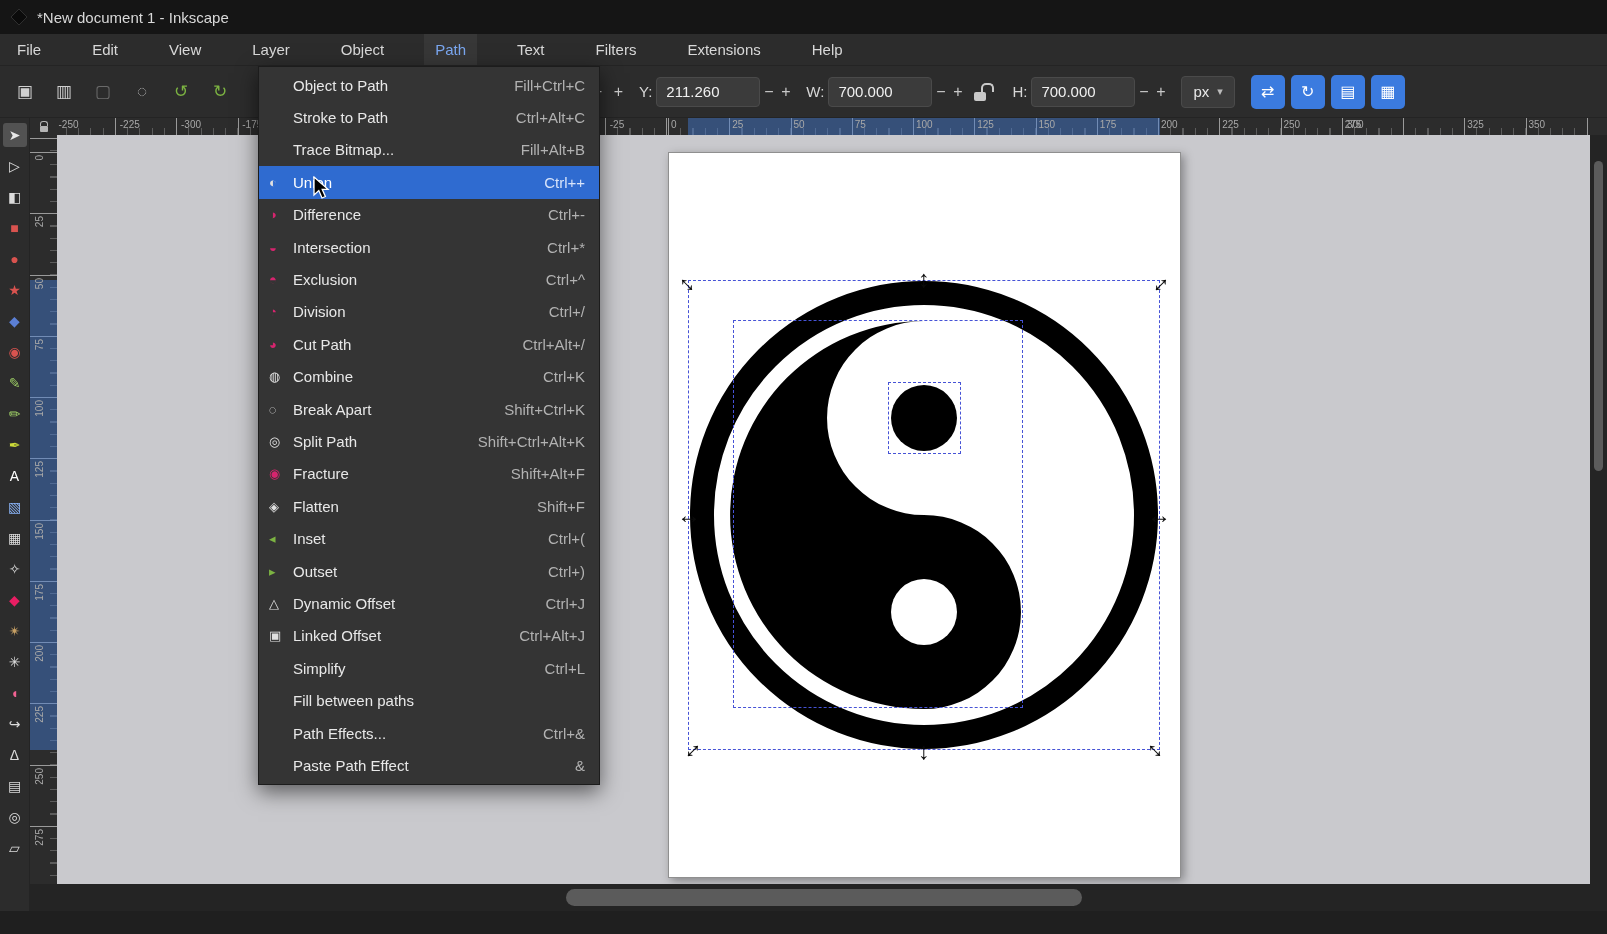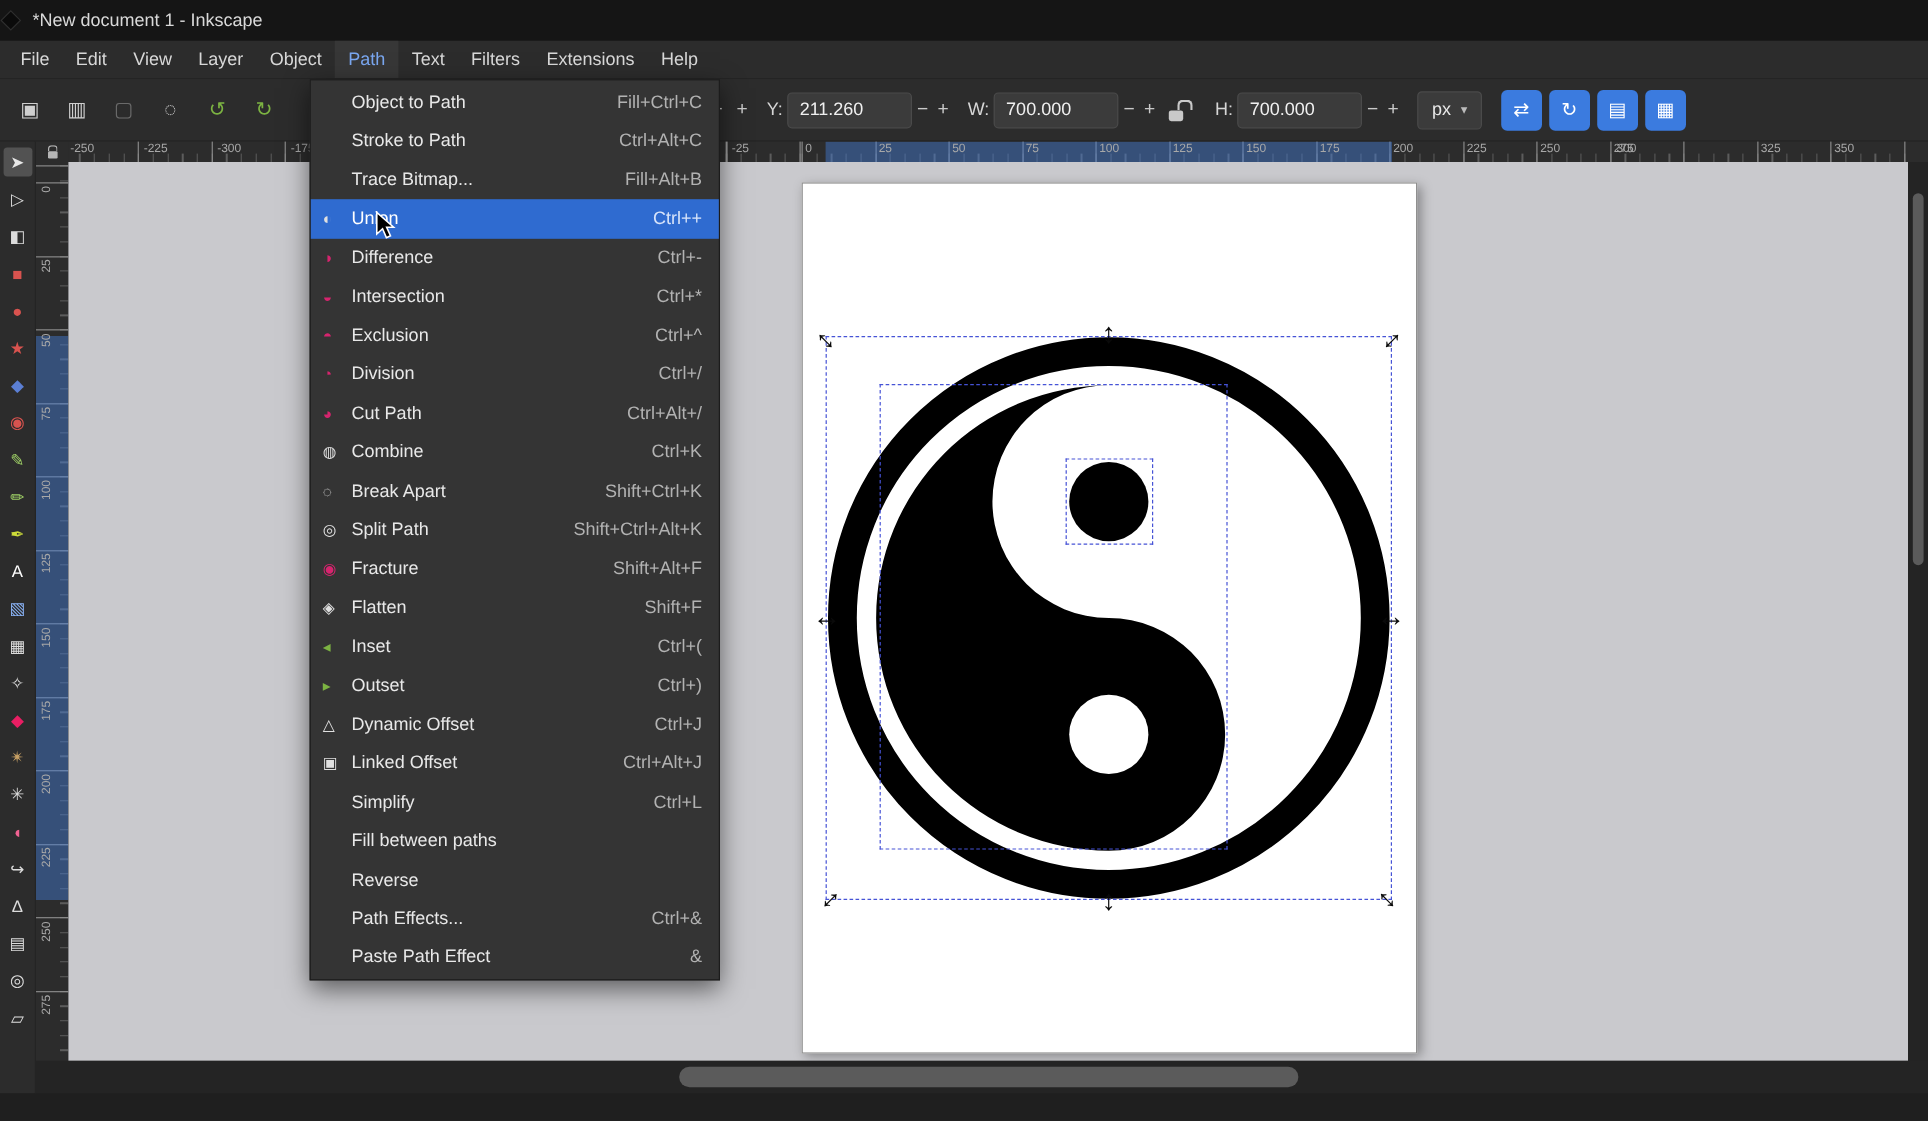--- a/index.html
+++ b/index.html
@@ -1,22 +1,22 @@
 <!DOCTYPE html>
 <html><head>
 <meta charset="utf-8">
 <style>
   html,body{margin:0;padding:0;background:#111;}
   .app{position:relative;width:1607px;height:934px;background:#2c2c2c;font-family:"Liberation Sans",sans-serif;overflow:hidden;user-select:none;}
 
   
-  .titlebar{position:absolute;left:0;top:0;width:100%;height:34px;background:#151515;display:flex;align-items:center;gap:9px;box-sizing:border-box;color:#d9d9d9;font-size:15px;}
-
-  
-  .menubar{position:absolute;left:0;top:34px;width:100%;height:32px;background:#2c2c2c;display:flex;align-items:stretch;padding-left:6px;box-sizing:border-box;font-size:15px;color:#d8d8d8;border-bottom:1px solid #242424;}
+  .titlebar{position:absolute;left:0;top:0;width:100%;height:34px;background:#151515;display:flex;align-items:center;gap:9px;padding-left:10px;box-sizing:border-box;color:#d9d9d9;font-size:15px;}
+
+  
+  .menubar{position:absolute;left:0;top:34px;width:100%;height:32px;background:#2c2c2c;display:flex;align-items:stretch;padding-left:6px;box-sizing:border-box;font-size:15px;color:#d8d8d8;border-bottom:1px solid #242424;gap:29px;}
   .mb-item{padding:0 11px;line-height:32px;cursor:default;}
   .mb-item.active{color:#7aa7f0;background:#373737;}
 
   
   .toolbar{position:absolute;left:0;top:66px;width:100%;height:52px;background:#2c2c2c;display:flex;align-items:center;padding-left:8px;box-sizing:border-box;border-bottom:1px solid #242424;}
   .tb-left{display:flex;gap:5px;}
   .tb-btn{width:34px;height:34px;display:flex;align-items:center;justify-content:center;font-size:17px;color:#cfcfcf;border-radius:4px;}
   .tb-btn.disabled{opacity:.38;}
   .tb-x-spin{margin-left:352px;display:flex;gap:4px;}
   .tb-spin{width:17px;height:30px;background:none;border:none;color:#c9c9c9;font-size:16px;padding:0;font-family:inherit;}
@@ -354,25 +354,20 @@
         <span class="pm-label">Simplify</span>
         <span class="pm-sc">Ctrl+L</span>
       </div>
       <div class="pm-item">
         <span class="pm-ic"></span>
         <span class="pm-label">Fill between paths</span>
         <span class="pm-sc"></span>
       </div>
       <div class="pm-item">
         <span class="pm-ic"></span>
-        <span class="pm-label">Reverse</span>
-        <span class="pm-sc"></span>
-      </div>
-      <div class="pm-item">
-        <span class="pm-ic"></span>
         <span class="pm-label">Path Effects...</span>
         <span class="pm-sc">Ctrl+&amp;</span>
       </div>
       <div class="pm-item">
         <span class="pm-ic"></span>
         <span class="pm-label">Paste Path Effect</span>
         <span class="pm-sc">&amp;</span>
       </div>
     </div>
 

